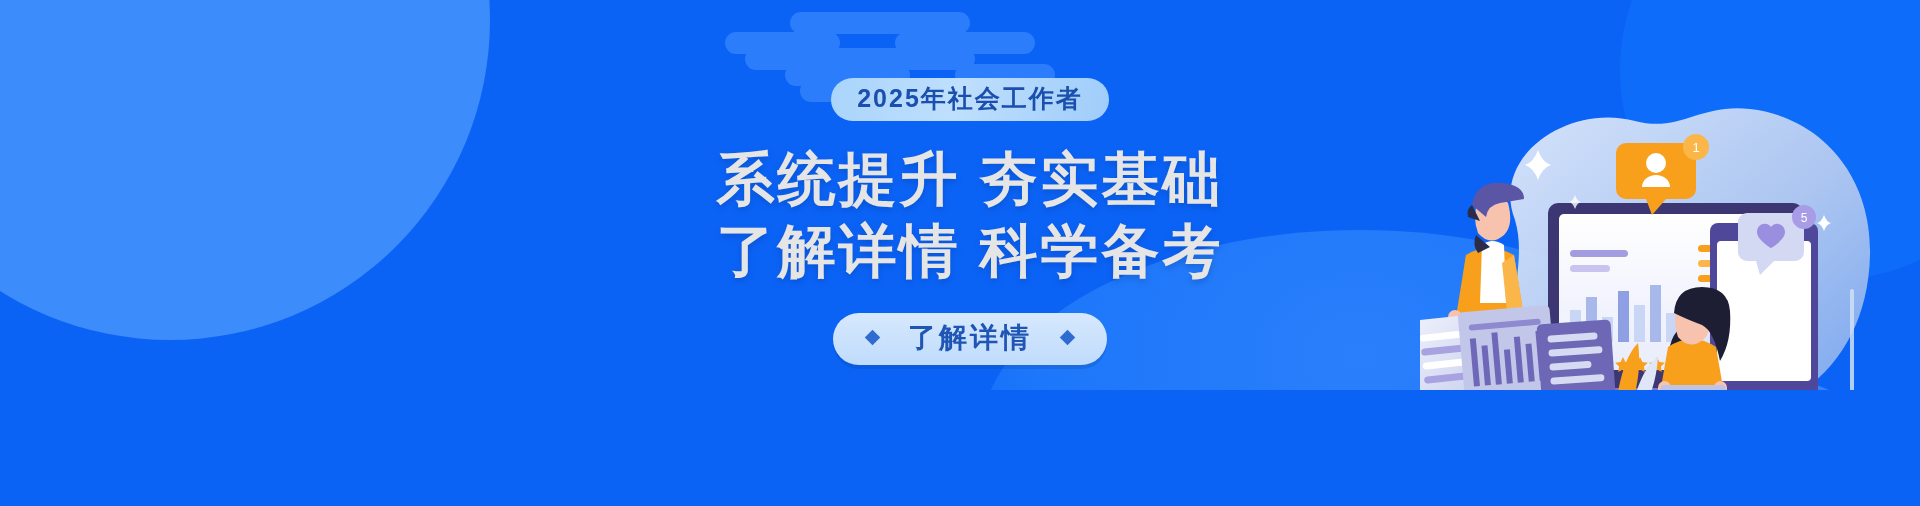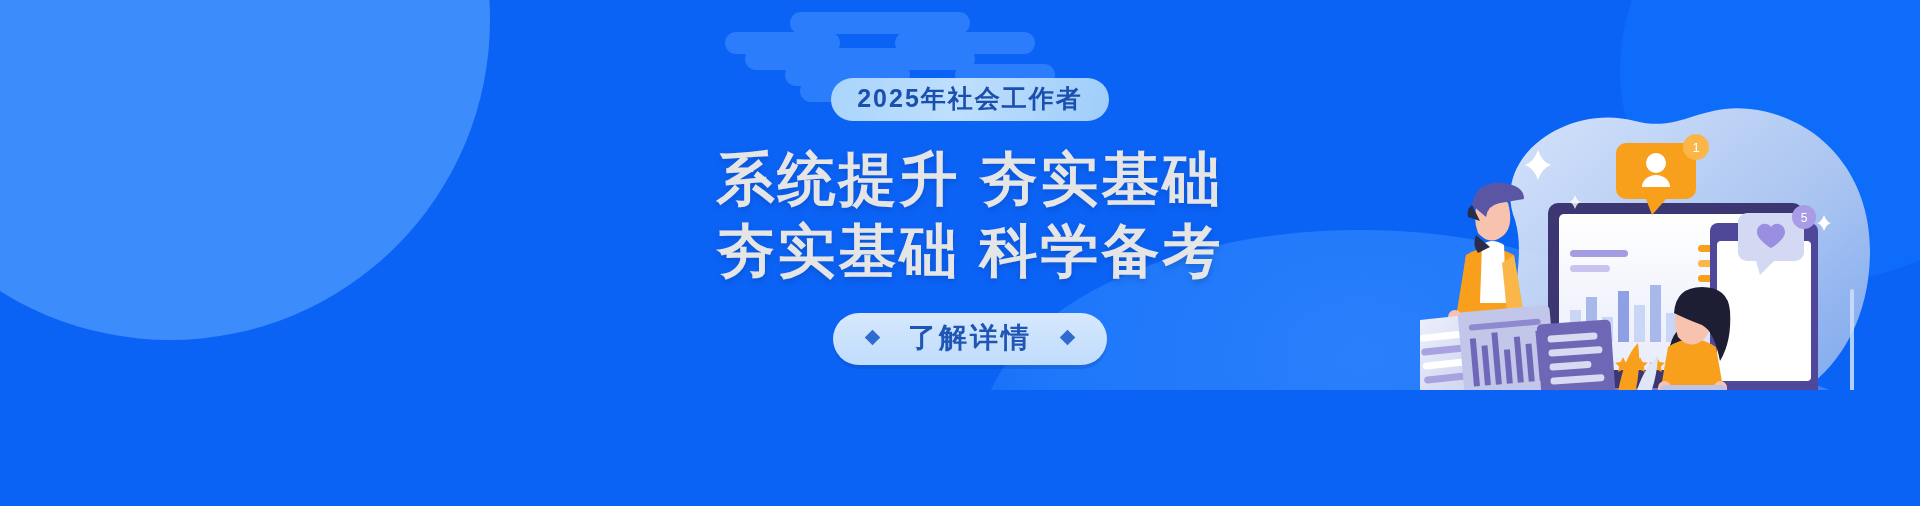--- a/index.html
+++ b/index.html
@@ -148,21 +148,21 @@
       <span style="left:55px;  top:64px; width:145px;"></span>
     </div>
   </div>
 
   <div class="content">
 
     <div class="badge">2025年社会工作者</div>
 
     <div class="headline">
       <span class="line">系统提升 夯实基础</span>
-      <span class="line">夯实基础 科学备考</span>
+      <span class="line">了解详情 科学备考</span>
     </div>
 
     <div class="cta">
       <span class="dia"></span>
       <span>了解详情</span>
       <span class="dia"></span>
     </div>
   </div>
 
   <div class="illo">

